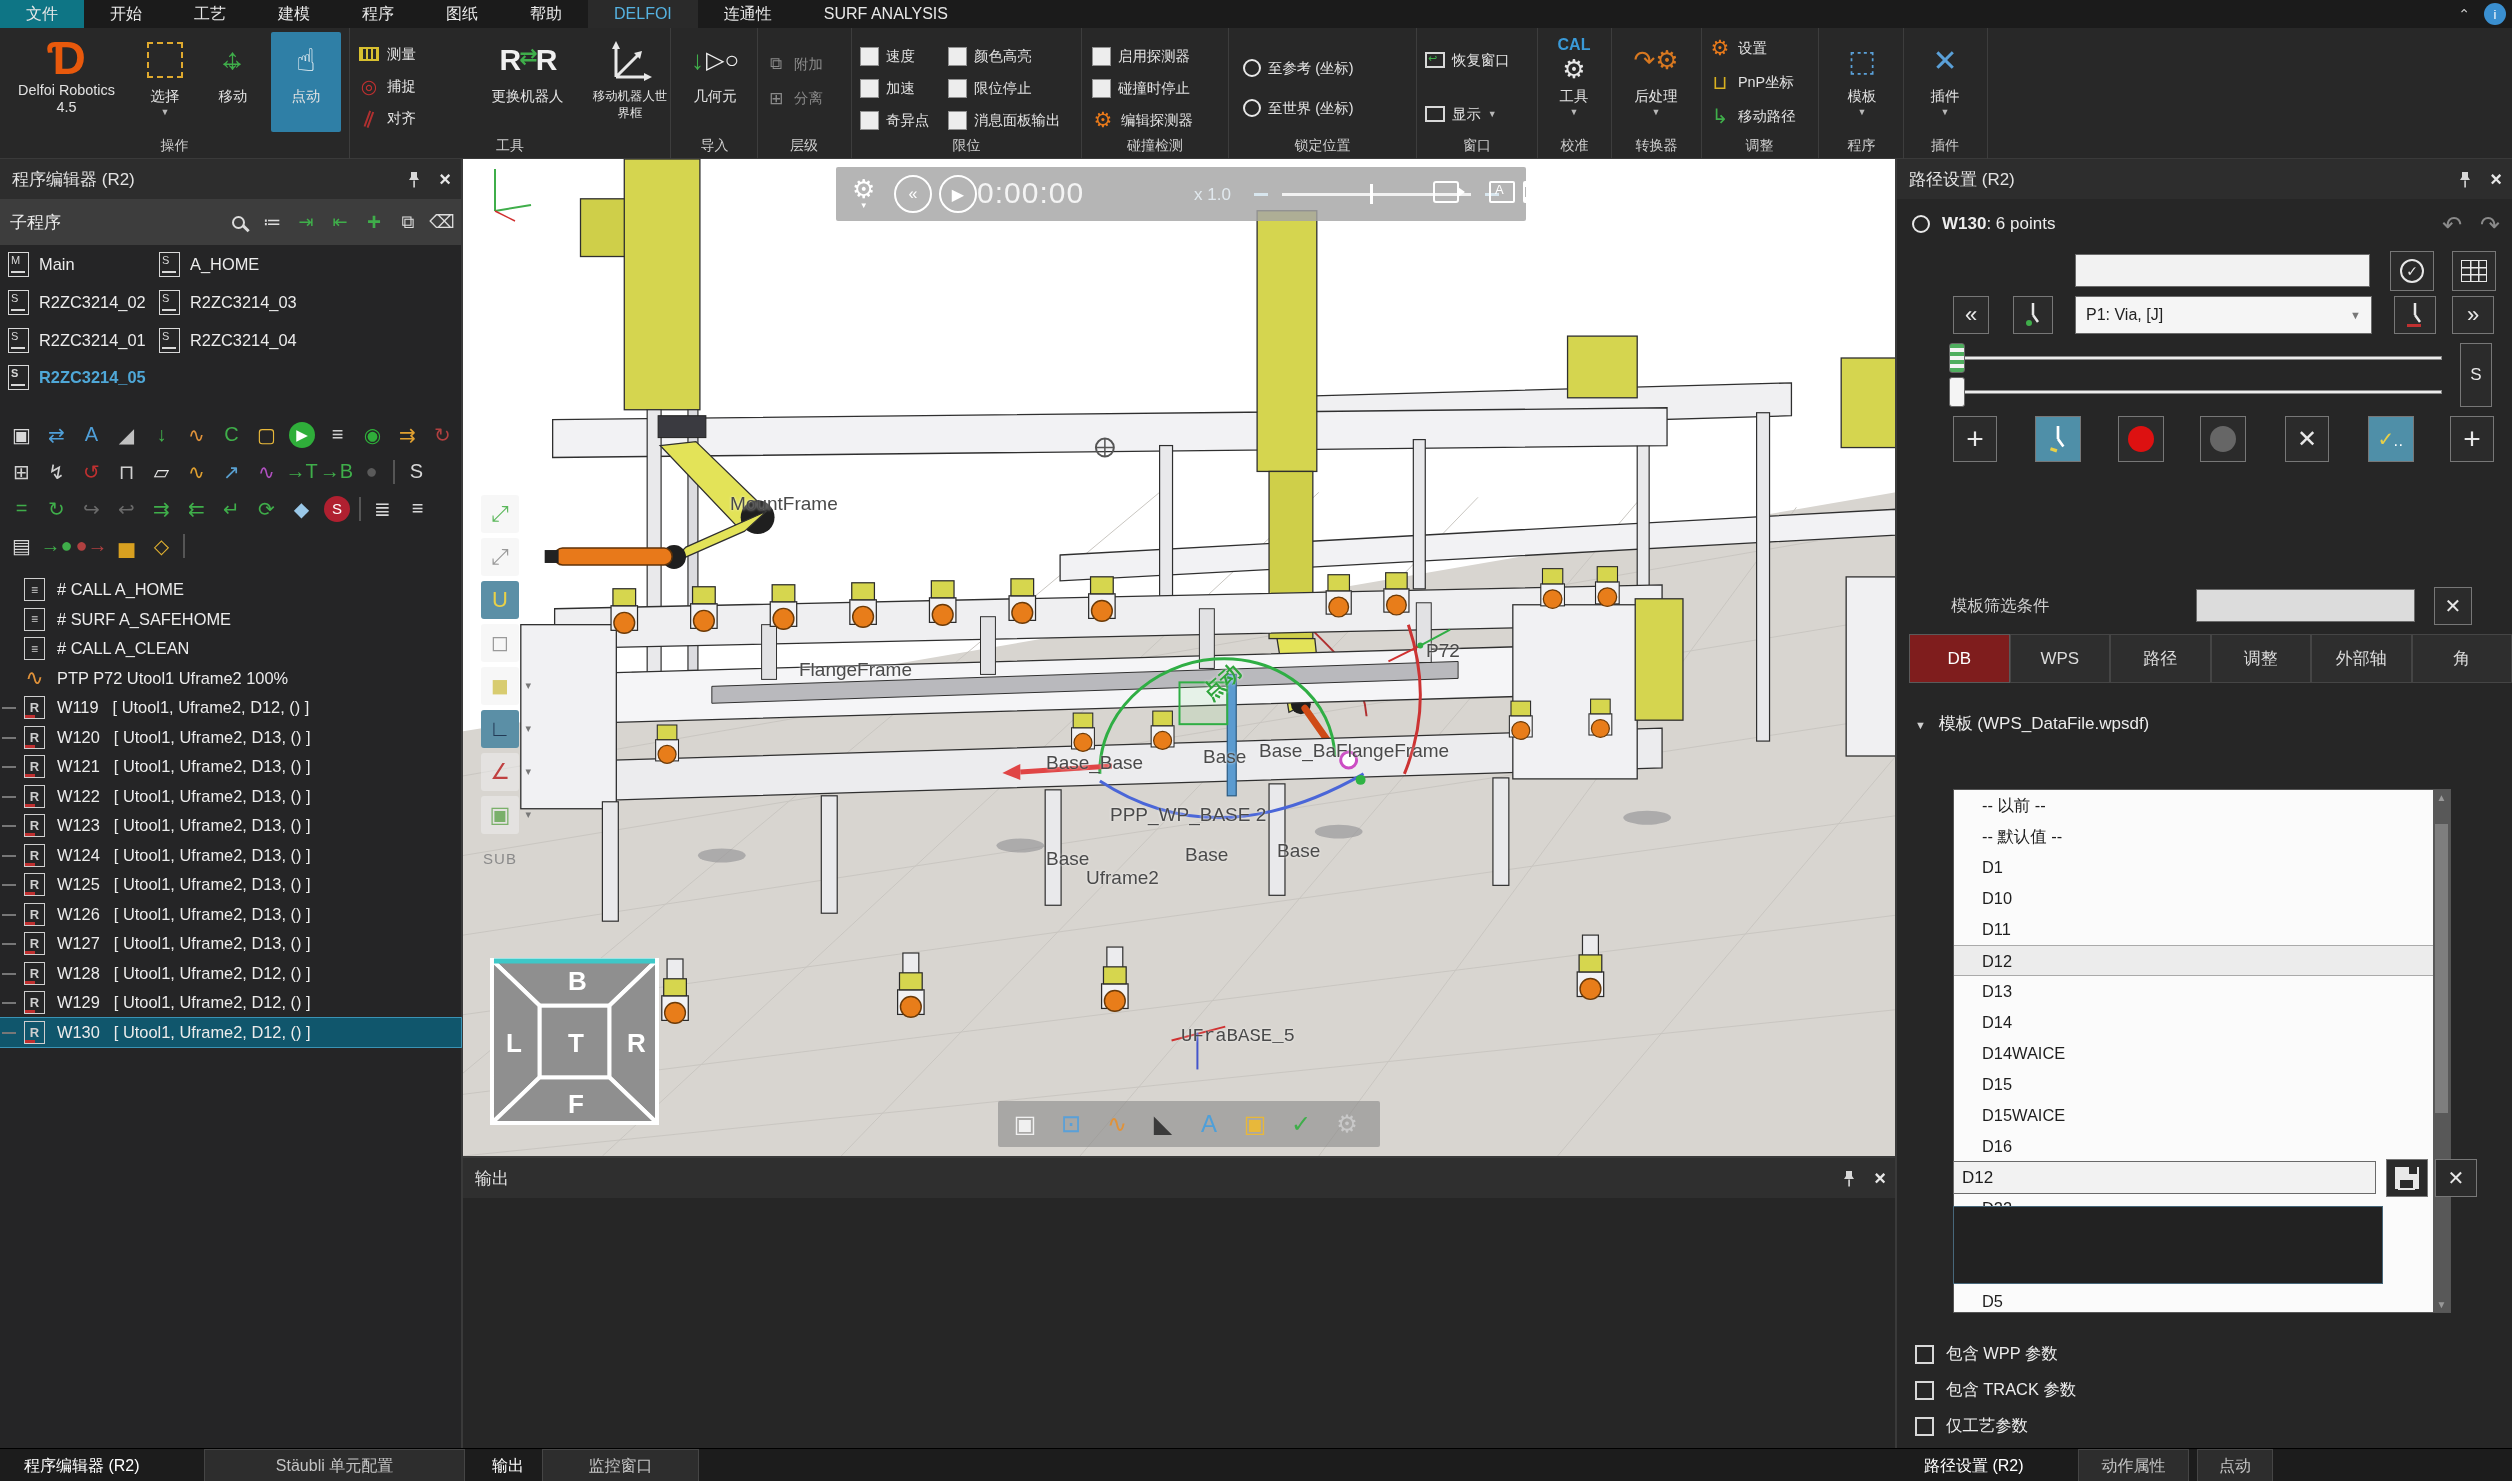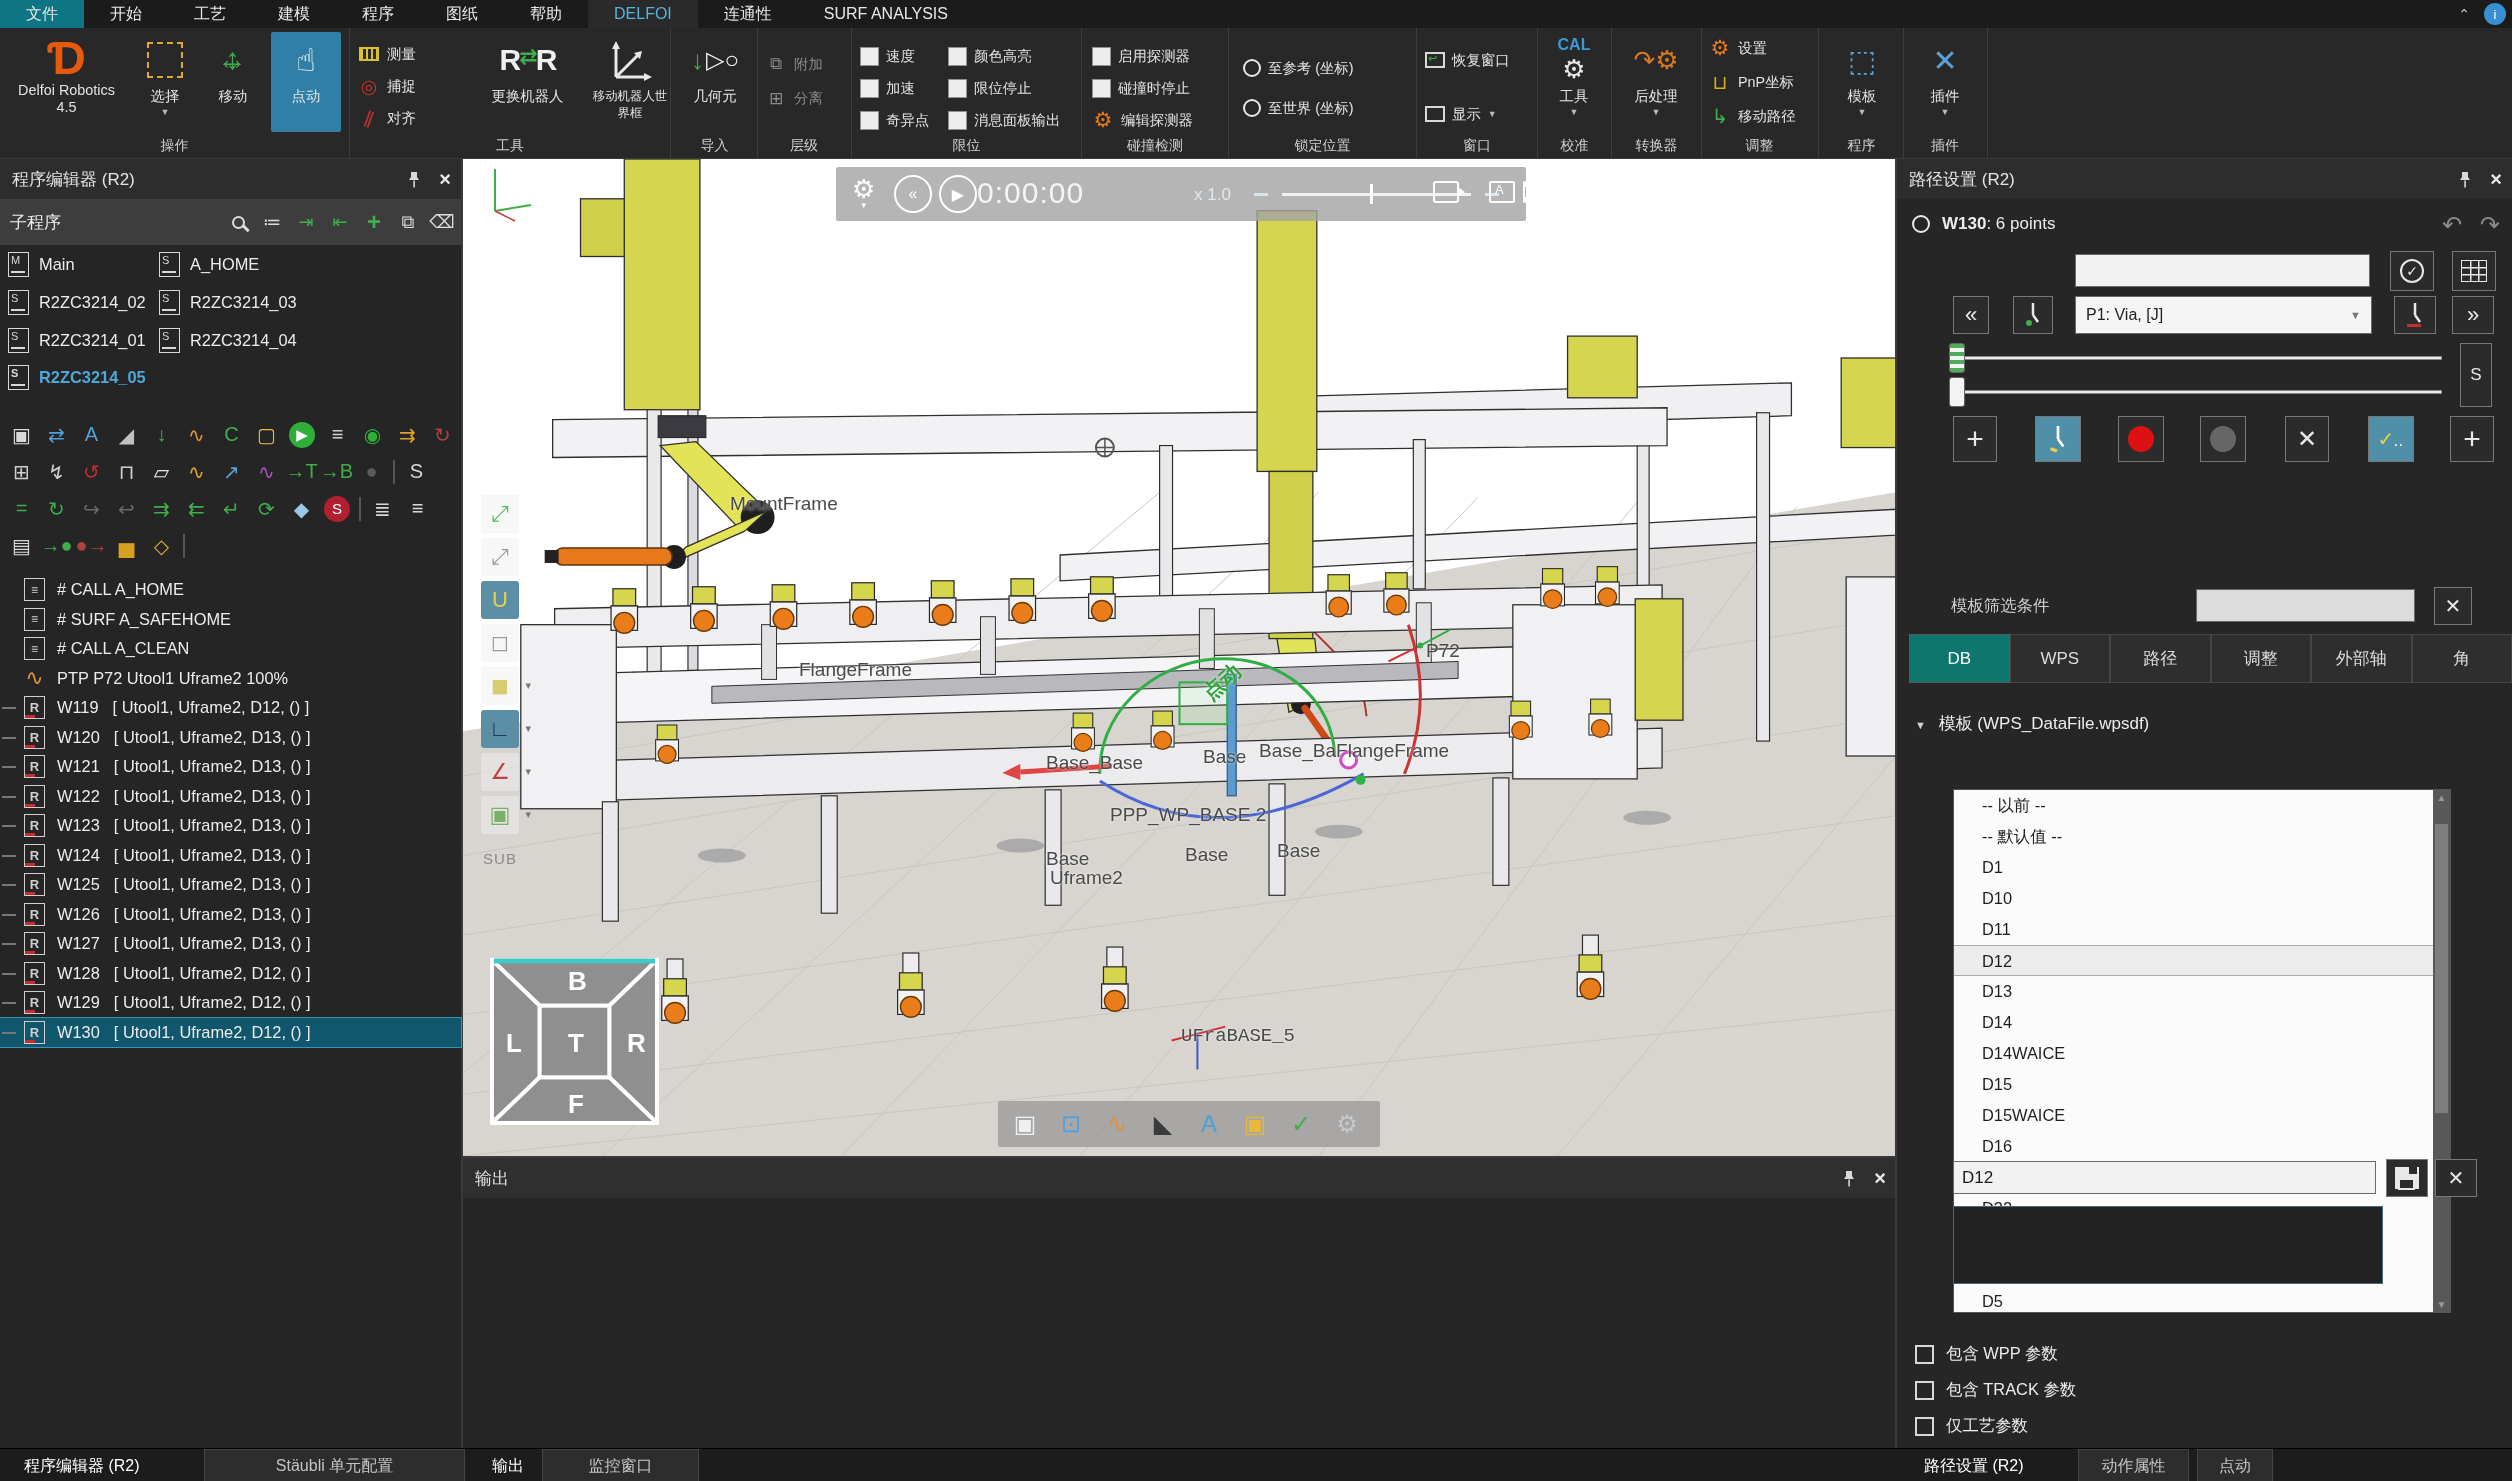--- a/index.html
+++ b/index.html
@@ -177,21 +177,21 @@
     linear-gradient(90deg,#e8e8e8 0 0) 16px 0/1.5px 100% no-repeat; }
   .rp-select { background:#f5f5f5; color:#222; font-size:16px; display:flex; align-items:center;
     padding:0 10px; border:1px solid #6a6a6a; position:relative; }
   .rp-select::after { content:"▼"; position:absolute; right:10px; color:#777; font-size:11px; }
   .slider-track { position:absolute; height:4px; background:#ececec; border:1px solid #888; }
   .slider-handle { position:absolute; width:16px; height:30px; background:#f4f4f4; border:1px solid #666;
     border-radius:3px; }
   .slider-handle.striped { background:repeating-linear-gradient(0deg,#4fae5e 0 4px,#f4f4f4 4px 8px); }
   .rp-tab { height:49px; display:flex; align-items:center; justify-content:center; font-size:17px;
     color:#dcdcdc; background:#2e2e2e; border:1px solid #454545; flex:1; }
-  .rp-tab.active { background:#0f766e; color:#fff; border-color:#5a5a5a; }
+  .rp-tab.active { background:#7f1d1d; color:#fff; border-color:#5a5a5a; }
   .rp-tabs { left:12px; top:475px; right:0; display:flex; position:absolute; }
   .tmpl-header { left:18px; top:553px; font-size:17px; color:#ececec; }
   .tmpl-header::before { content:"▼"; font-size:11px; color:#cfcfcf; margin-right:8px; }
   .listbox { left:56px; top:630px; width:498px; height:524px; background:#fbfbfb; border:1px solid #555;
     overflow:hidden; position:absolute; }
   .list-item { height:31px; line-height:31px; padding-left:28px; font-size:16.4px; color:#1e1e1e; }
   .list-item.selected { background:#ececec; border-top:1px solid #aaa; border-bottom:1px solid #aaa; }
   .lb-scroll { position:absolute; right:0; top:0; width:17px; height:100%; background:#585858; }
   .lb-thumb { position:absolute; left:2px; top:34px; width:13px; height:289px; background:#7e7e7e; }
   .lb-arrow { position:absolute; left:0; width:17px; text-align:center; font-size:10px; color:#999; }
@@ -837,21 +837,21 @@
     <div class="vp-label" style="left: 267px; top: 334px;">MountFrame</div>
       <div class="vp-label" style="left: 336px; top: 456px; margin-top: 44px;">FlangeFrame</div>
       <div class="vp-label" style="left: 963px; top: 481px;">P72</div>
       <div class="vp-label" style="left: 583px; top: 593px;">Base_Base</div>
       <div class="vp-label" style="left: 740px; top: 587px;">Base</div>
       <div class="vp-label" style="left: 796px; top: 581px;">Base_BaFlangeFrame</div>
       <div class="vp-label" style="left: 647px; top: 645px;">PPP_WP_BASE 2</div>
       <div class="vp-label" style="left: 722px; top: 685px;">Base</div>
       <div class="vp-label" style="left: 814px; top: 681px;">Base</div>
       <div class="vp-label" style="left: 583px; top: 689px;">Base</div>
-      <div class="vp-label" style="left: 557px; top: 708px; padding-left: 30px;">Uframe2</div>
+      <div class="vp-label" style="left: 593px; top: 708px; padding-left: 30px;">Uframe2</div>
       <div class="vp-label jog-label" style="left: 738px; top: 509px;">点动</div>
       <div class="vp-label" style="left: 718px; top: 866px; font-family: Liberation Mono, monospace;">UFraBASE_5</div>
   </main>
 
   <section class="output-panel">
     <div class="panel-header">
       <span>输出</span>
       <span class="ph-controls">
         <span class="pin-ic">
           <svg width="14" height="17" viewBox="0 0 14 17">

